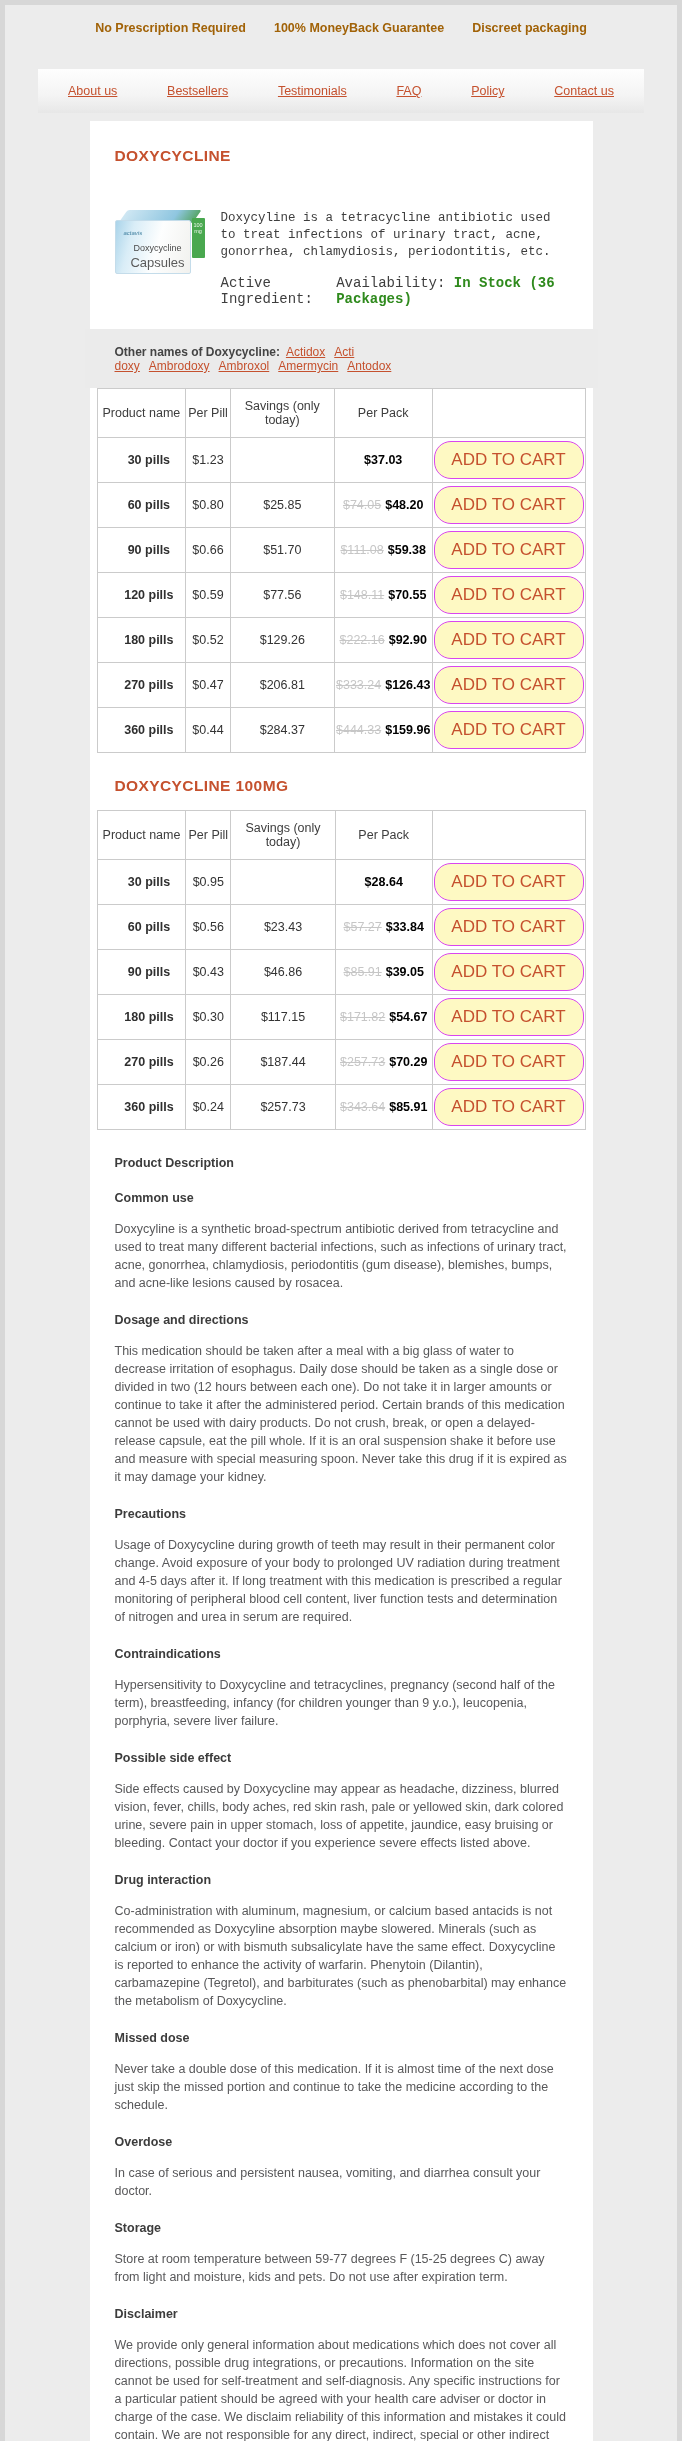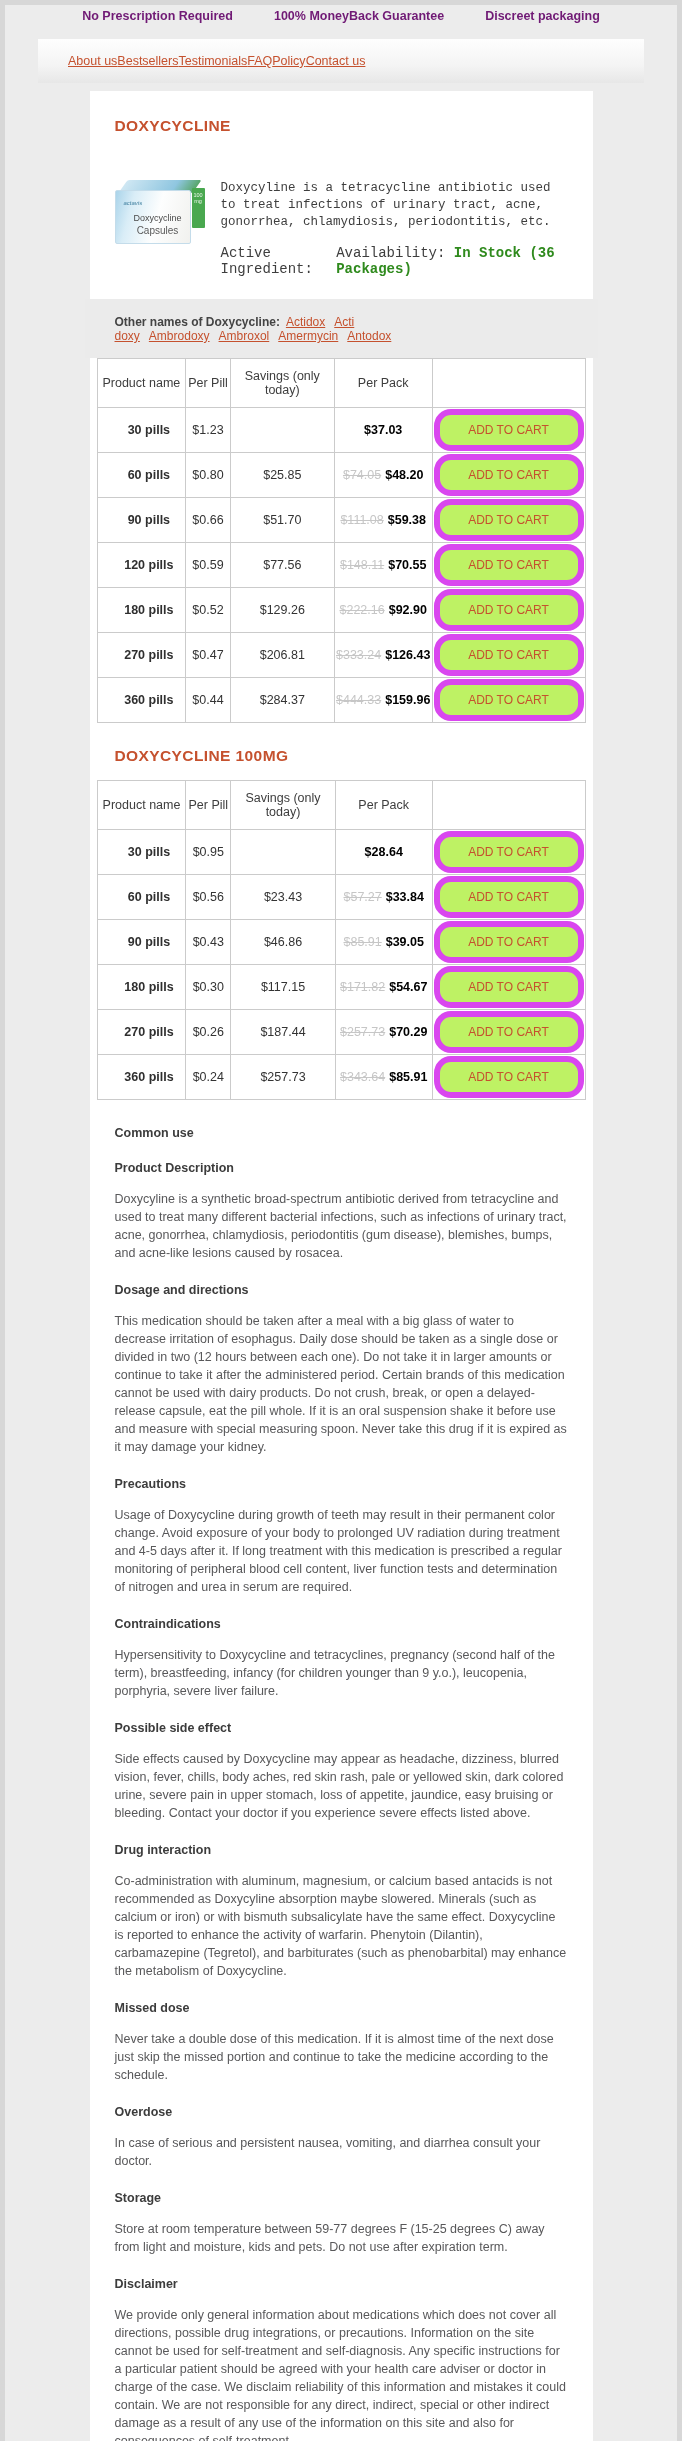--- a/index.html
+++ b/index.html
@@ -13,36 +13,37 @@
     min-height: 2441px;
     margin: 0 auto;
     background: #ececec;
     border: 5px solid #d7d7d7;
   }
 
   
   .topbar {
     display: flex;
     justify-content: center;
-    gap: 41px;
-    padding: 4px 0 12px;
+    gap: 28px;
+    padding: 16px 0 12px;
     font-size: 12.5px;
     font-weight: bold;
-    color: #701a75;
+    color: #a16207;
   }
 
   
   .navbar {
     width: 606px;
     height: 44px;
-    margin: 4px auto 0;
+    margin: 22px auto 0;
     padding: 16px 30px;
     background: linear-gradient(180deg, #fefefe 0%, #f4f4f4 60%, #e7e7e7 100%);
     display: flex;
     align-items: center;
+    justify-content: space-between;
   }
   .nav-link {
     font-size: 12.5px;
     color: #c5512e;
     text-decoration: underline;
     cursor: pointer;
   }
 
   
   .main {
@@ -85,21 +86,21 @@
   .box-brand {
     position: absolute; top: 9px; left: 8px;
     font-size: 6px; font-style: italic; color: #3e7e9e;
   }
   .box-name {
     position: absolute; top: 22px; left: 14px; right: 4px;
     font-size: 9px; color: #4a4a4a; text-align: center;
   }
   .box-sub {
     position: absolute; top: 34px; left: 14px; right: 4px;
-    font-size: 10px; color: #5a5a5a; text-align: center;
+    font-size: 13px; color: #5a5a5a; text-align: center;
   }
   .box-side {
     position: absolute; right: 0; top: 8px;
     width: 13px; height: 40px;
     background: #49a84f;
     border-radius: 1px;
     color: #eaf6ea;
     font-size: 5.5px;
     text-align: center;
     padding-top: 4px;
@@ -162,25 +163,25 @@
   td.c-name { text-align: left; padding-left: 16px; font-weight: bold; width: 19%; color: #2f2f2f; }
   th.h-pill, td.c-pill { width: 9.5%; }
   th.h-sav, td.c-sav { width: 23.5%; }
   th.h-pack, td.c-pack { width: 20%; }
   .old-price { color: #c6c6c6; text-decoration: line-through; margin-right: 4px; }
   .new-price { font-weight: bold; color: #000000; text-align: right; }
   .cart-btn {
     display: inline-block;
     width: 150px;
     padding: 8px 0;
-    background: #bef264;
-    border: 6px solid #d946ef;
+    background: #fef9c3;
+    border: 1px solid #d946ef;
     border-radius: 17px;
     color: #c5512e;
-    font-size: 12px;
+    font-size: 17px;
     font-family: "Liberation Sans", sans-serif;
     cursor: pointer;
   }
 
   
   .doc { margin-top: 26px; }
   .doc h3 {
     font-size: 12.5px;
     color: #3c3c3c;
     font-weight: bold;
@@ -440,23 +441,23 @@
                   <button type="button" class="cart-btn">ADD TO CART</button>
                 </td>
               </tr>
             </tbody>
         </table>
       </div>
     </section>
 
     <div class="doc">
 
+        <h3>Product Description</h3>
+
         <h3>Common use</h3>
-
-        <h3>Product Description</h3>
         <p>Doxycyline is a synthetic broad-spectrum antibiotic derived from tetracycline and used to treat many different bacterial infections, such as infections of urinary tract, acne, gonorrhea, chlamydiosis, periodontitis (gum disease), blemishes, bumps, and acne-like lesions caused by rosacea.</p>
 
         <h3>Dosage and directions</h3>
         <p>This medication should be taken after a meal with a big glass of water to decrease irritation of esophagus. Daily dose should be taken as a single dose or divided in two (12 hours between each one). Do not take it in larger amounts or continue to take it after the administered period. Certain brands of this medication cannot be used with dairy products. Do not crush, break, or open a delayed-release capsule, eat the pill whole. If it is an oral suspension shake it before use and measure with special measuring spoon. Never take this drug if it is expired as it may damage your kidney.</p>
 
         <h3>Precautions</h3>
         <p>Usage of Doxycycline during growth of teeth may result in their permanent color change. Avoid exposure of your body to prolonged UV radiation during treatment and 4-5 days after it. If long treatment with this medication is prescribed a regular monitoring of peripheral blood cell content, liver function tests and determination of nitrogen and urea in serum are required.</p>
 
         <h3>Contraindications</h3>
         <p>Hypersensitivity to Doxycycline and tetracyclines, pregnancy (second half of the term), breastfeeding, infancy (for children younger than 9 y.o.), leucopenia, porphyria, severe liver failure.</p>

